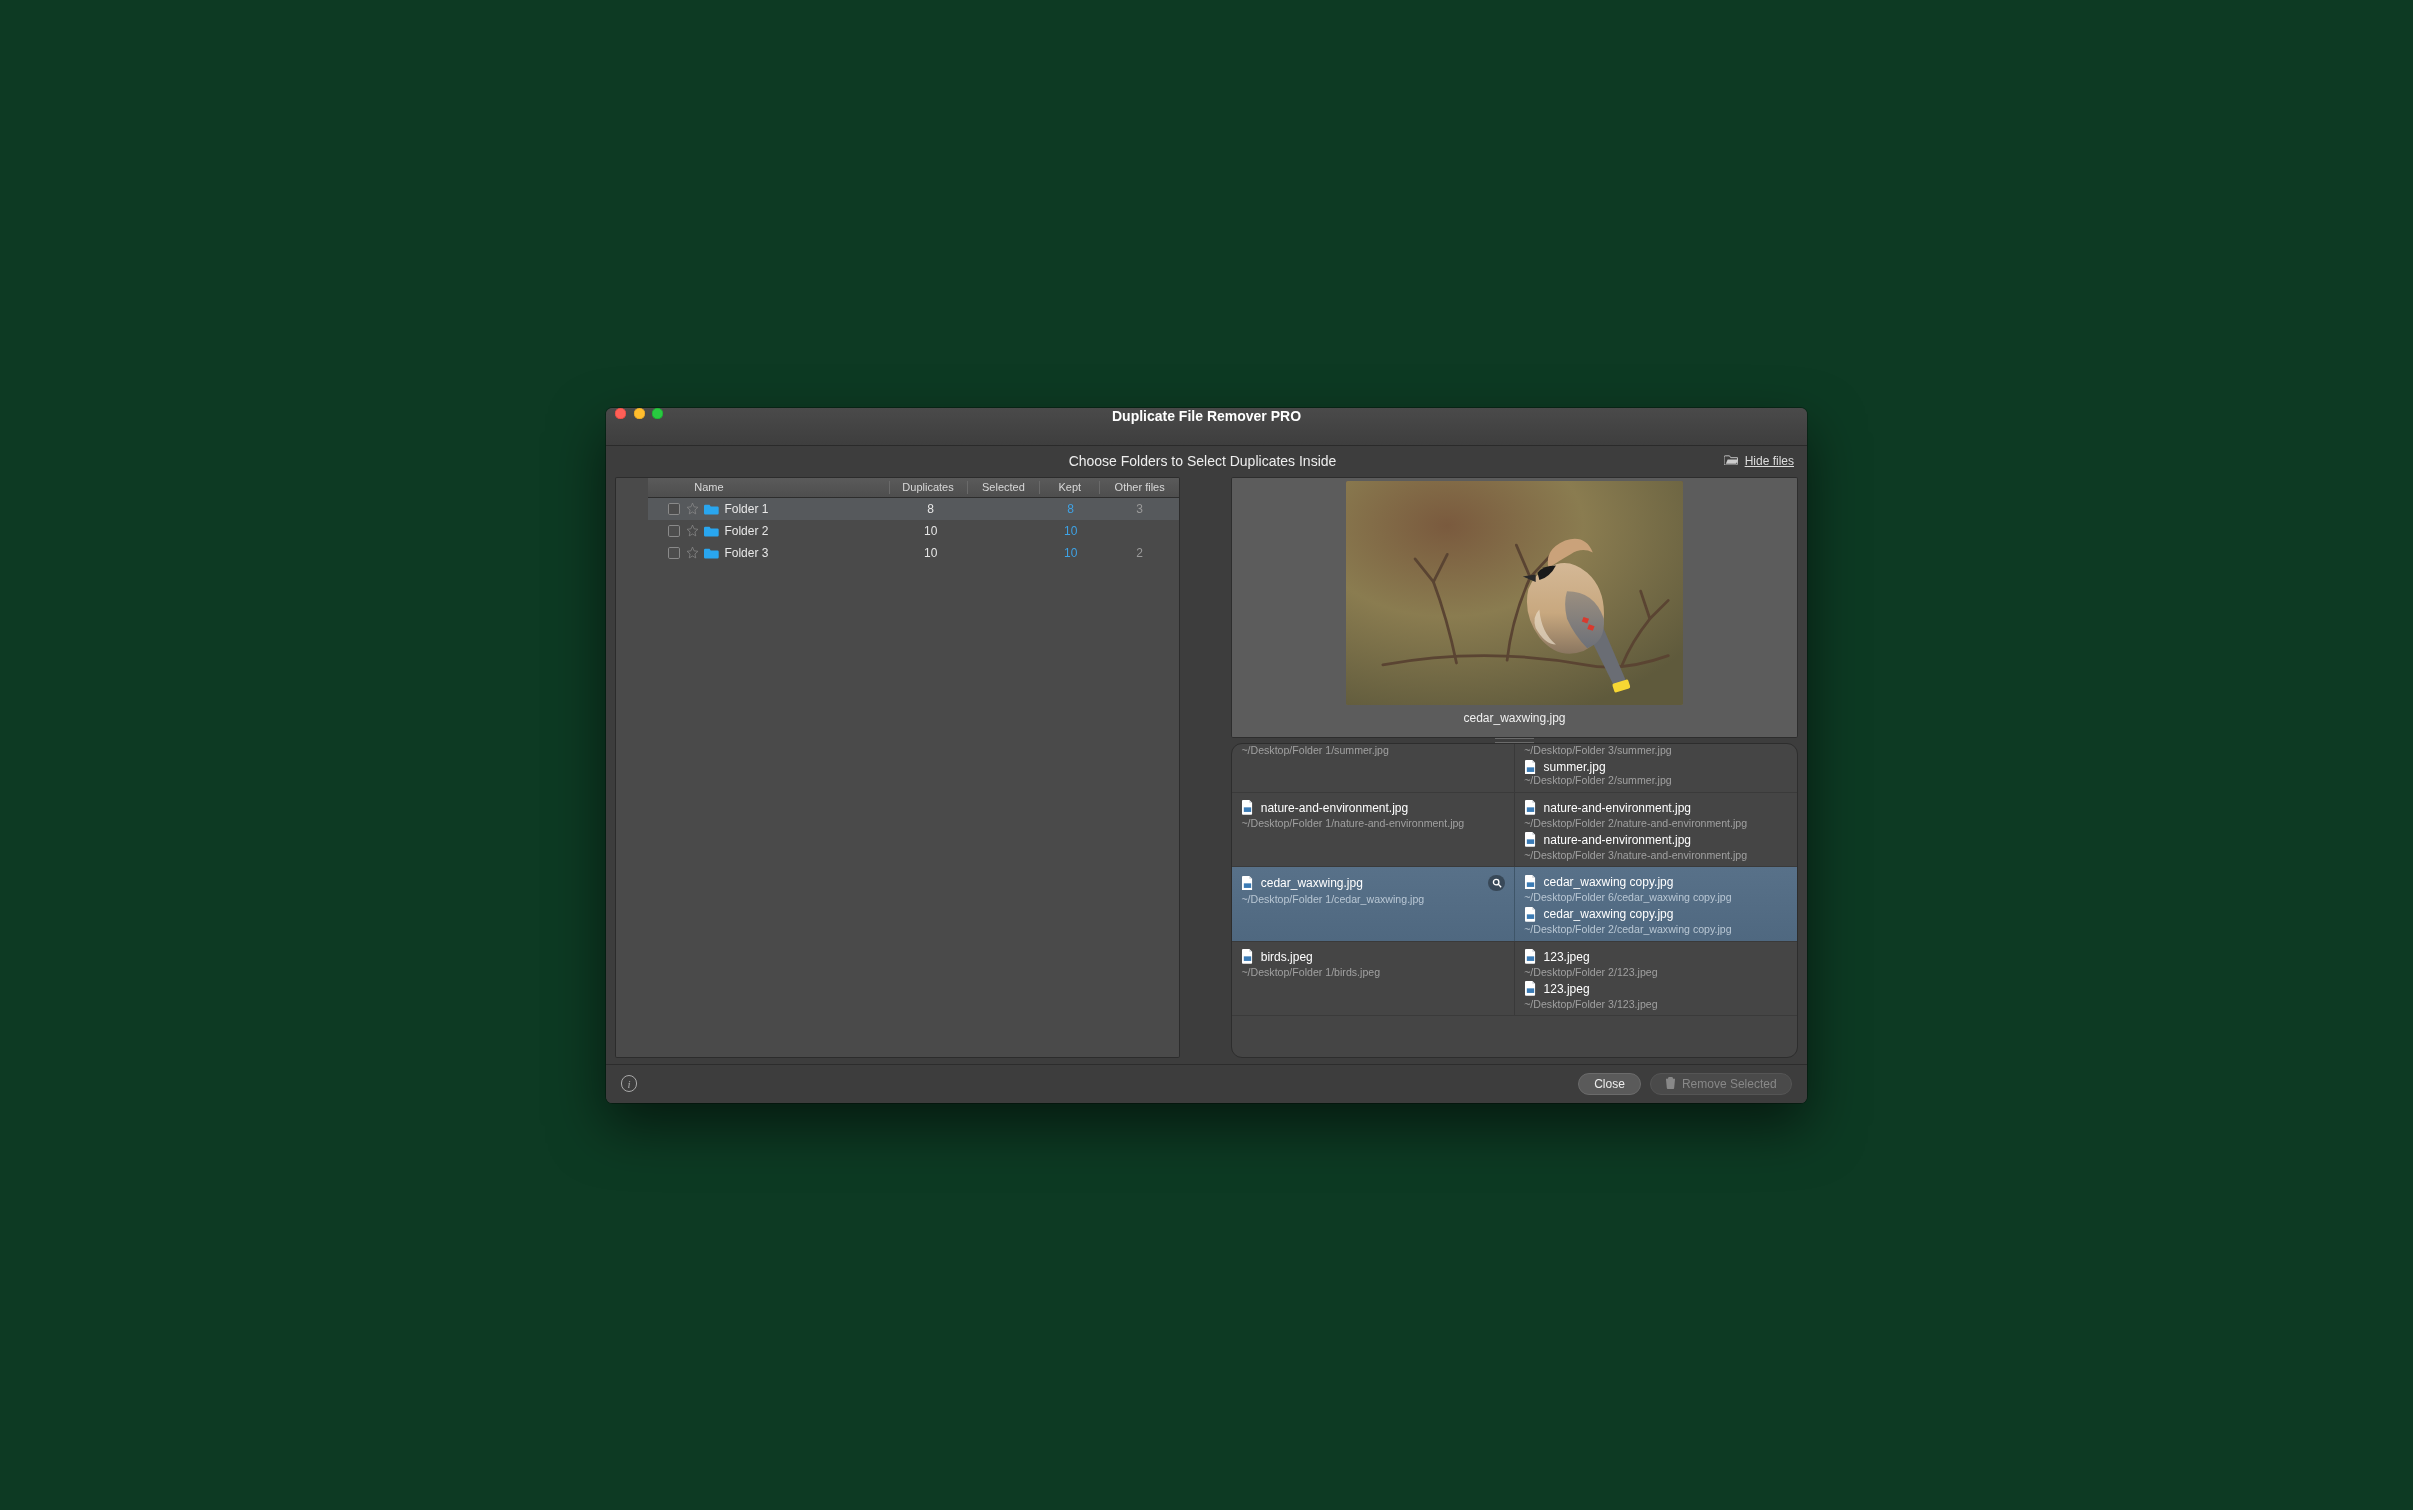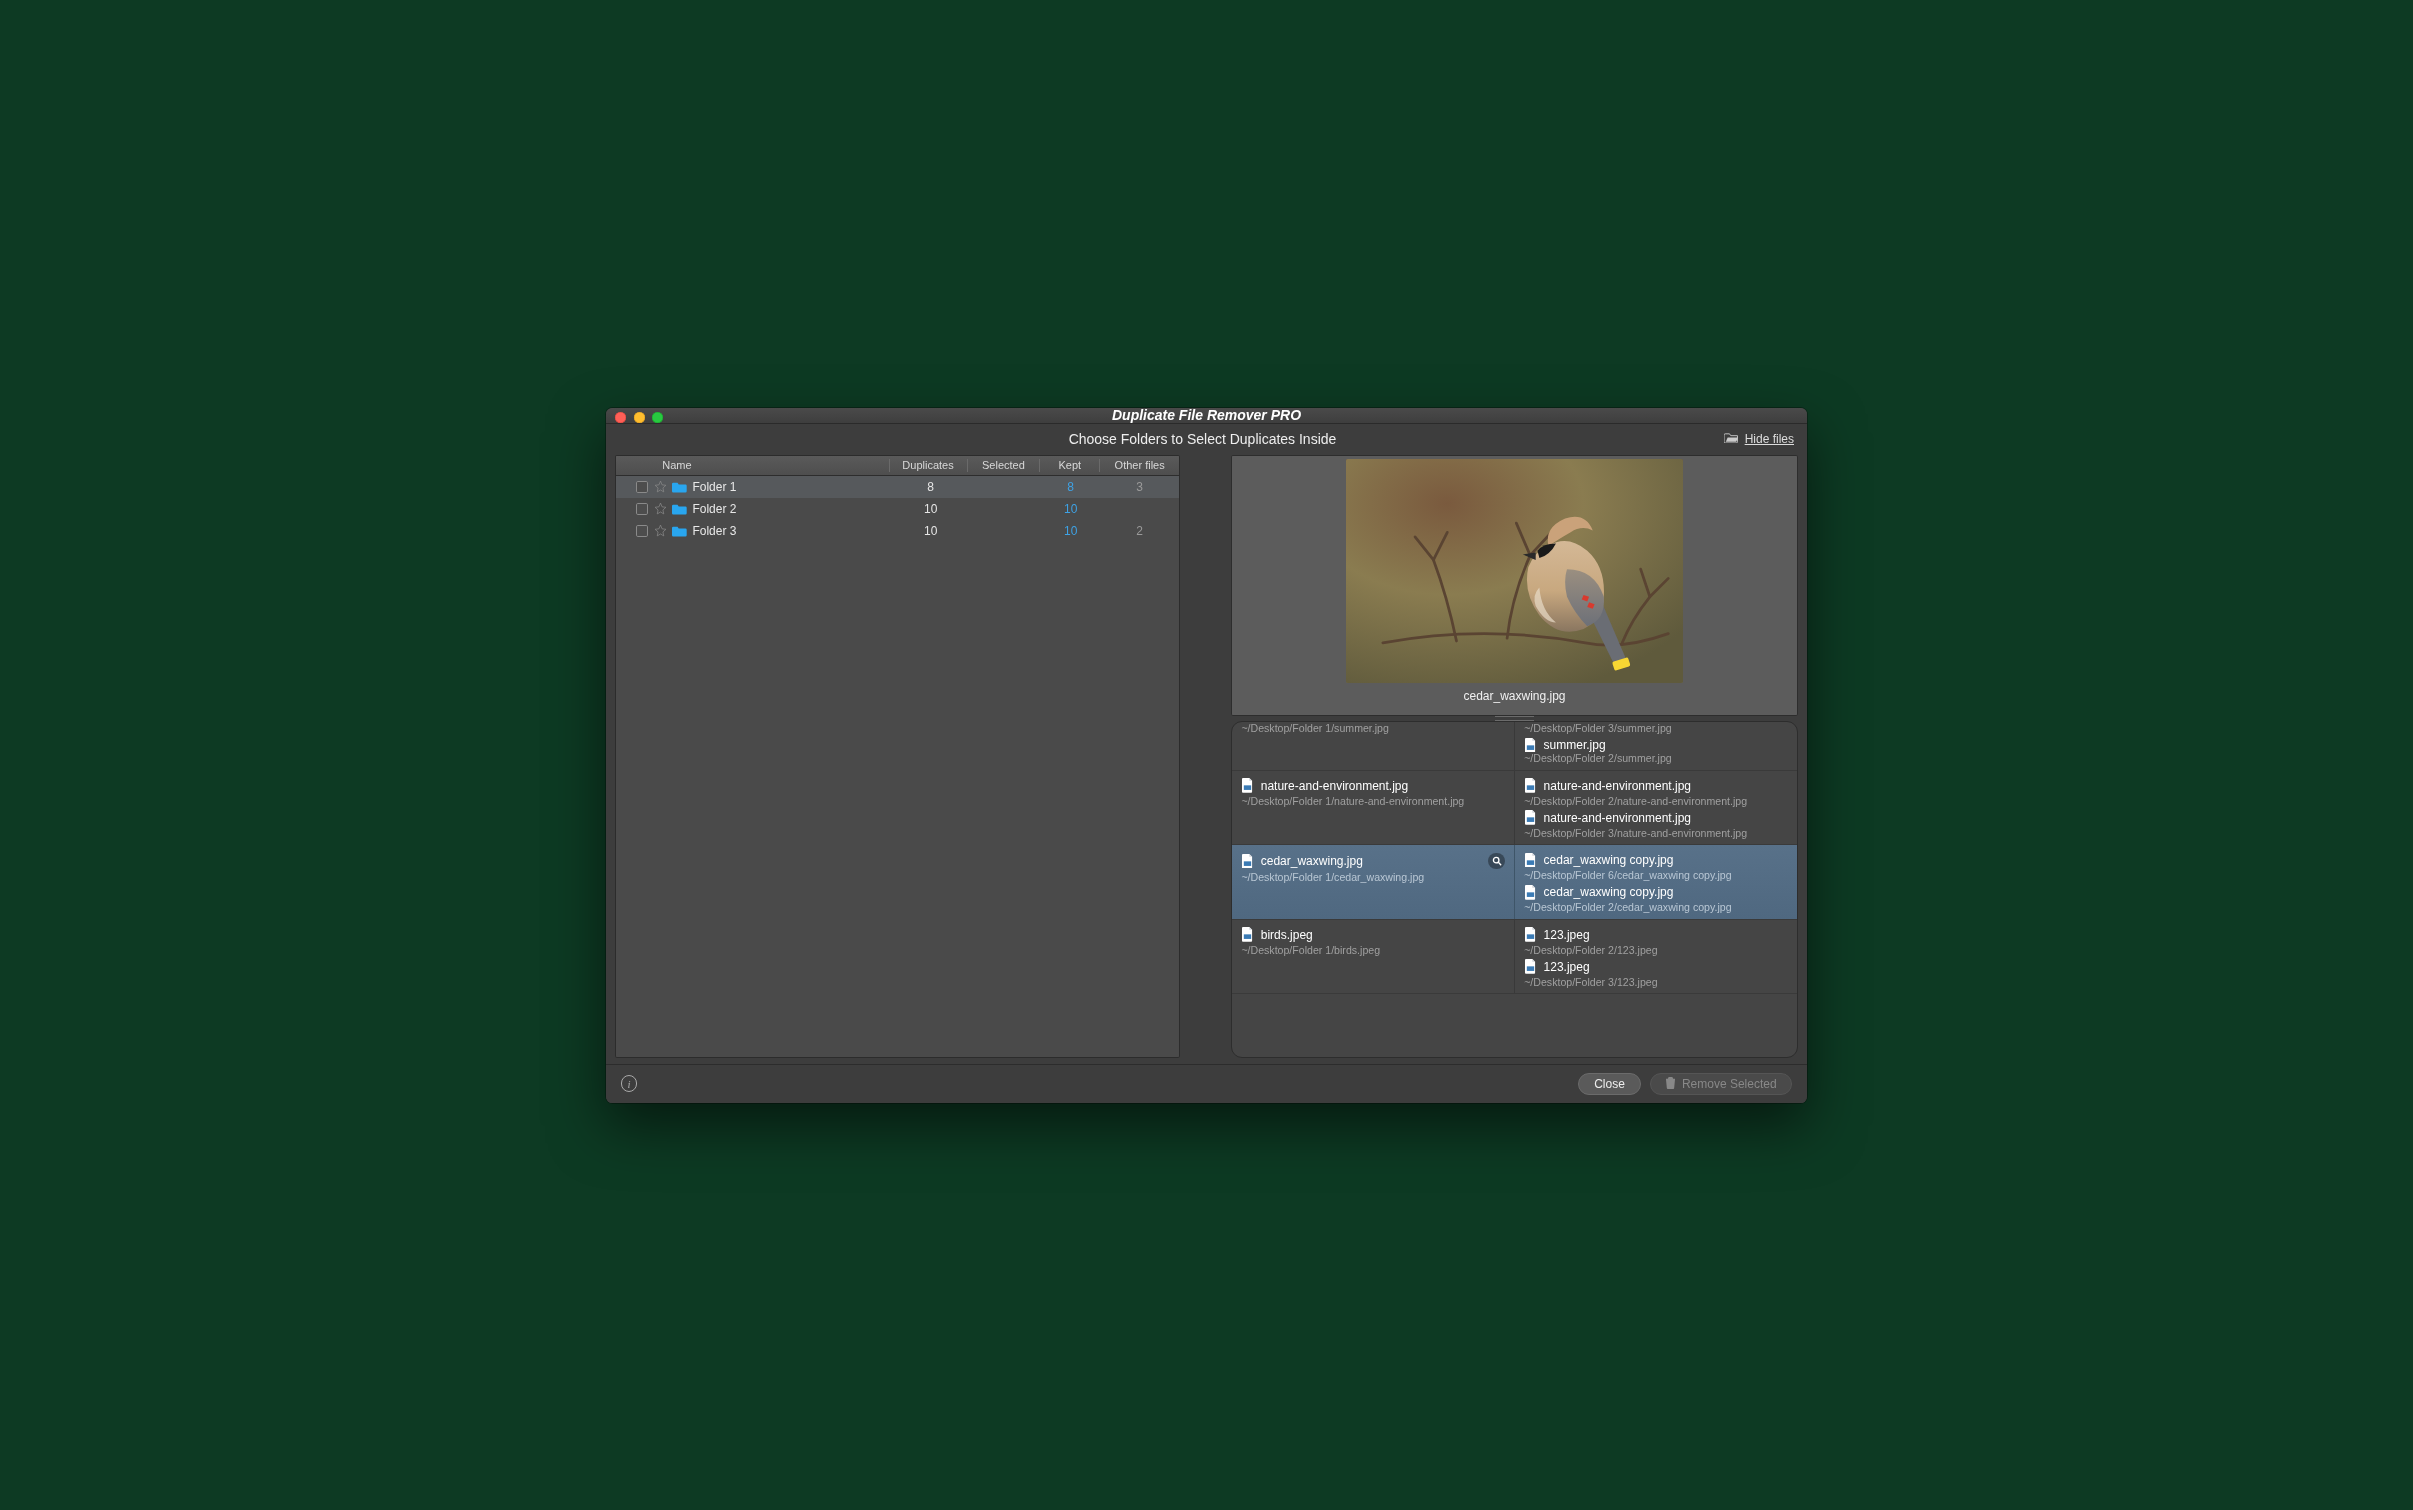--- a/index.html
+++ b/index.html
@@ -17,28 +17,27 @@
     width: 1201px;
     height: 695px;
     background: #3d3d3d;
     border-radius: 6.4px;
     box-shadow: 0 23px 55px rgba(0,0,0,.55), 0 0 0 0.9px rgba(0,0,0,.3);
     display: flex;
     flex-direction: column;
     overflow: hidden;
   }
   .titlebar {
-    height: 16px;
+    height: 38px;
     background: linear-gradient(#4a4a4a,#3e3e3e);
     display: flex;
-    align-items: flex-end;
+    align-items: flex-start;
     padding: 0 9.2px;
     position: relative;
     border-bottom: 0.9px solid #2a2a2a;
-    font-style: italic;
   }
   .traffic { display: flex; gap: 7.4px; }
   .traffic span { width: 11px; height: 11px; border-radius: 50%; display: block; }
   .t-close { background: #ff5f57; box-shadow: inset 0 0 0 0.5px #e1483f; }
   .t-min   { background: #ffbd2e; box-shadow: inset 0 0 0 0.5px #dfa023; }
   .t-max   { background: #28c940; box-shadow: inset 0 0 0 0.5px #1ba92e; }
   .title { position: absolute; left: 0; right: 0; text-align: center; font-size: 14px; font-weight: 700; color: #fff; }
   .subheader {
     height: 31px;
     display: flex;
@@ -59,20 +58,21 @@
   }
   
   .left {
     width: 565px;
     background: #4a4a4a;
     border: 0.9px solid #2c2c2c;
     border-radius: 1.8px;
     display: flex;
     flex-direction: column;
     overflow: hidden;
+    padding-left: 32px;
   }
   .thead {
     display: flex;
     height: 20px;
     background: linear-gradient(#5a5a5a,#4e4e4e);
     color: #d8d8d8;
     font-size: 11px;
     align-items: center;
     border-bottom: 0.9px solid #2d2d2d;
   }

